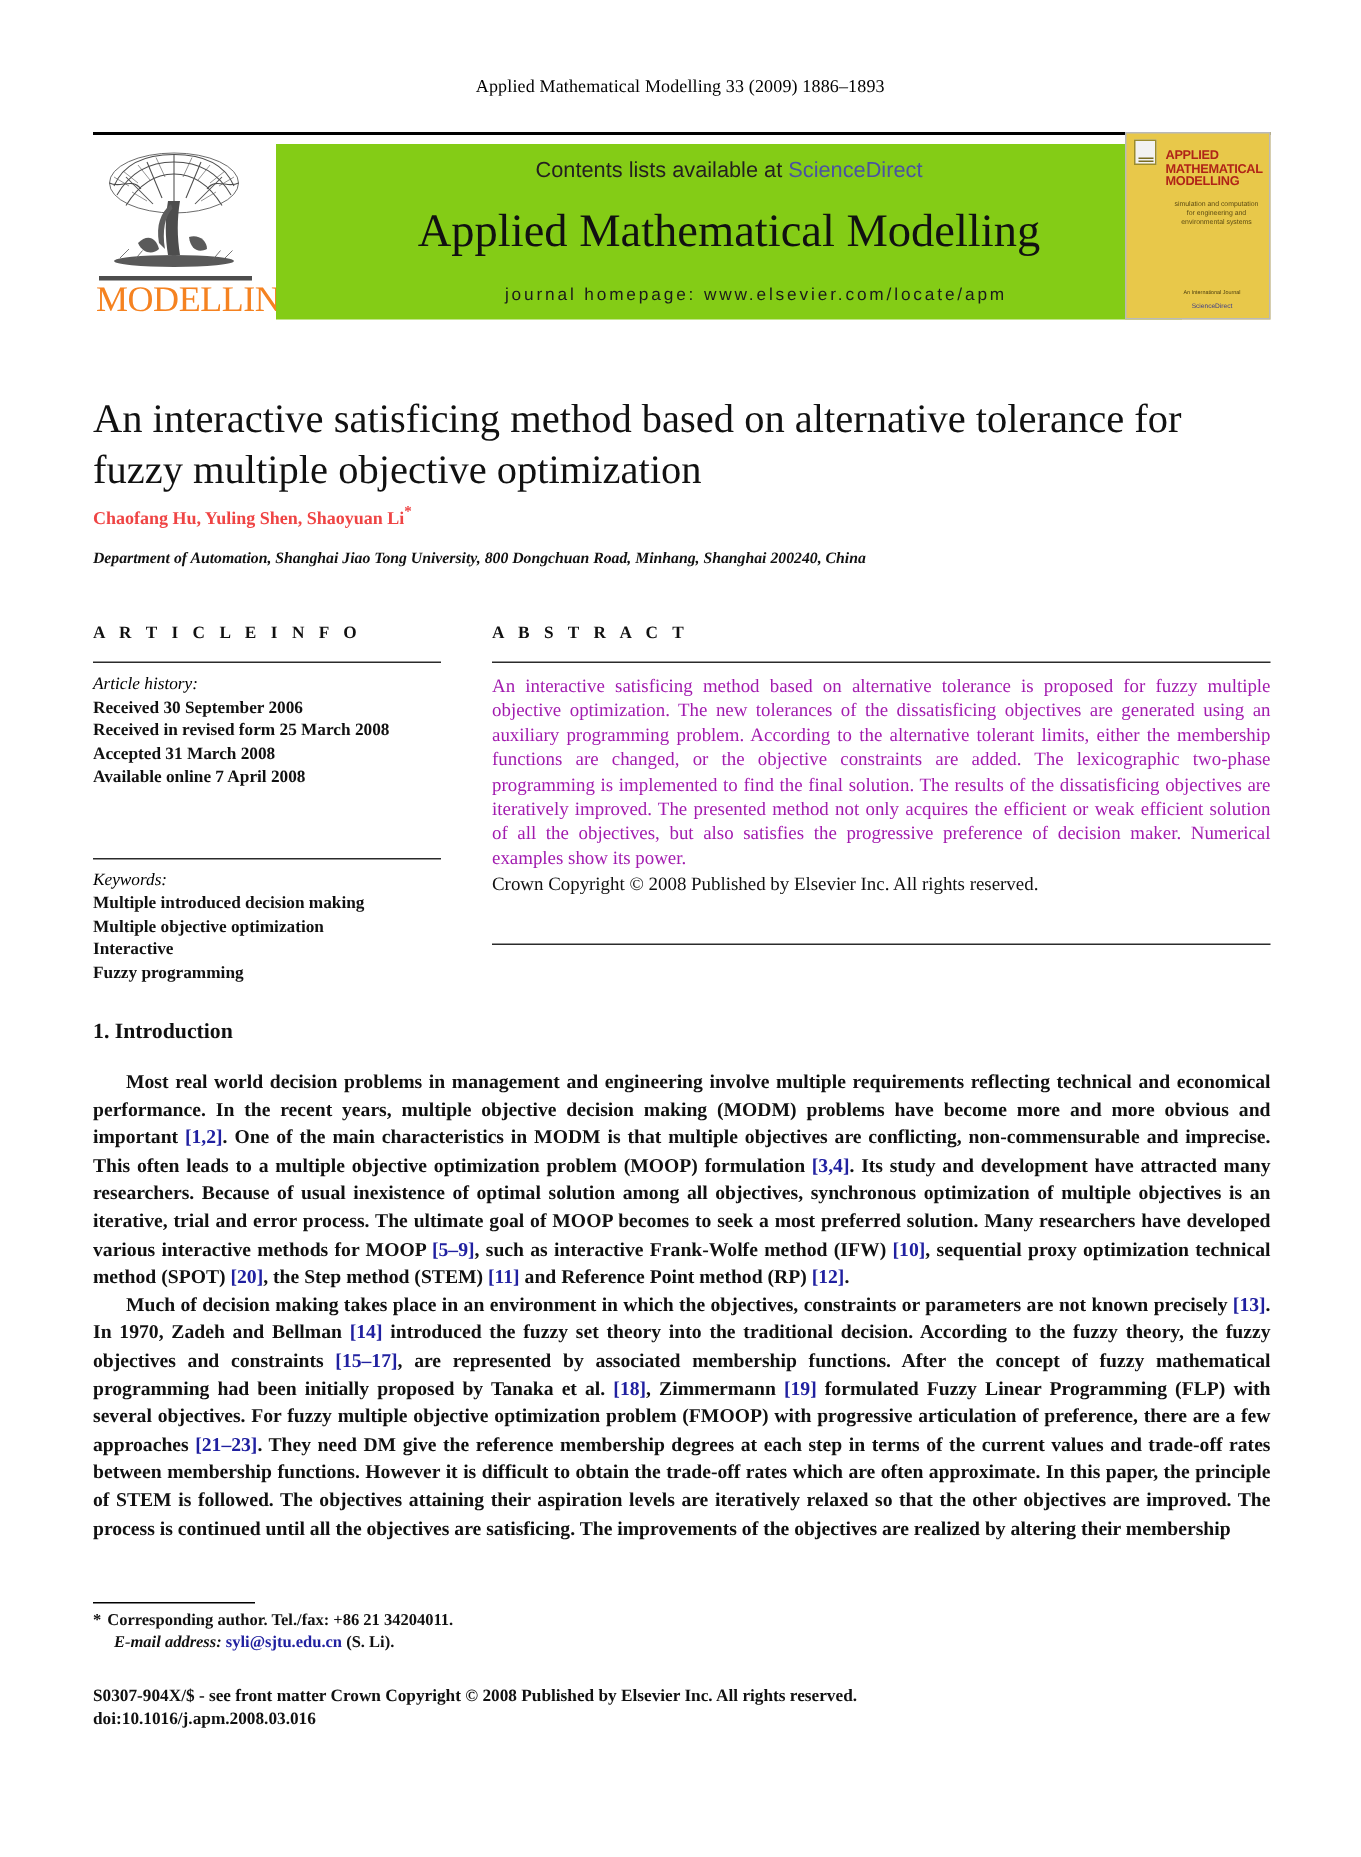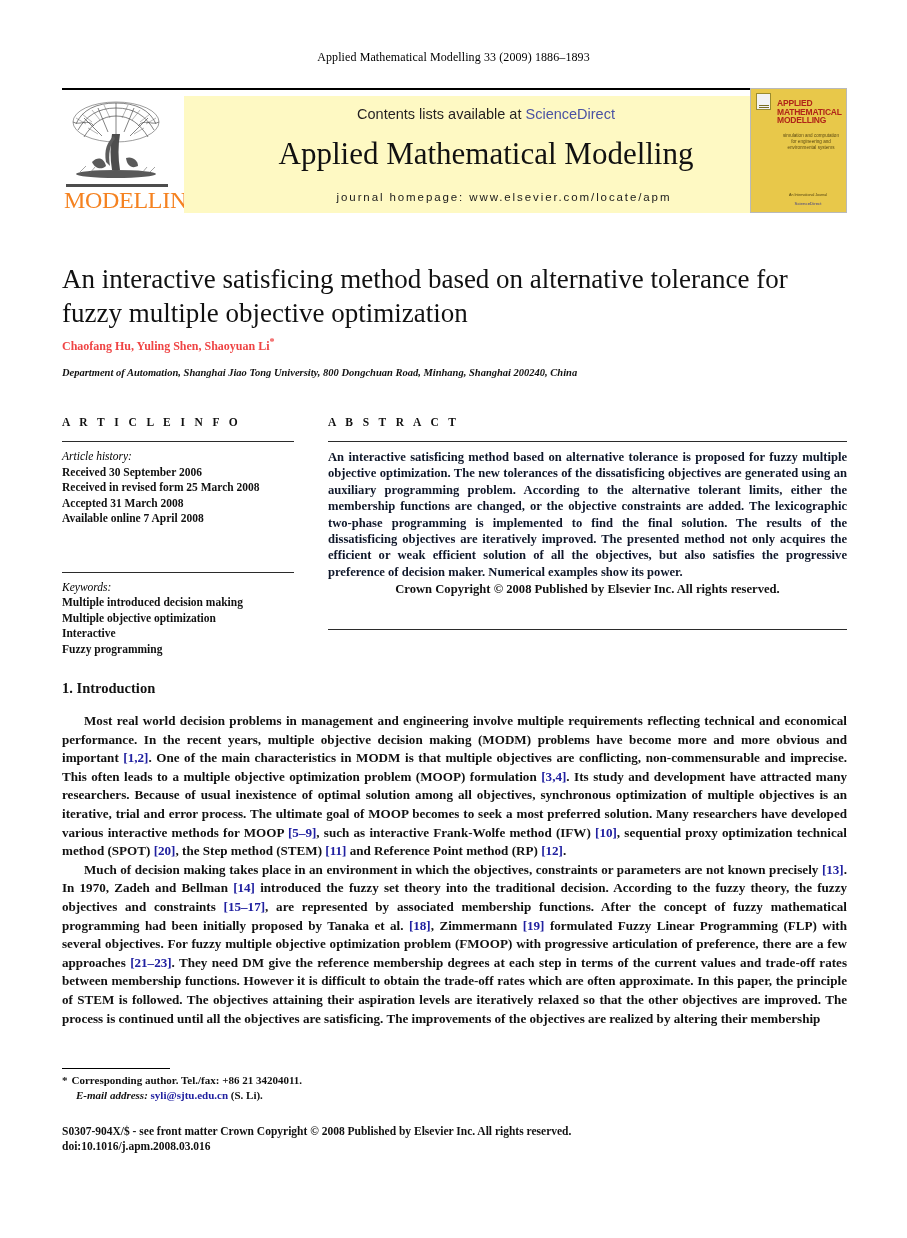--- a/index.html
+++ b/index.html
@@ -69,21 +69,21 @@
     position: absolute;
     left: 4px; top: 88px;
     width: 102px; height: 3px;
     background: #4d4d4d;
   }
   .grayband {
     position: absolute;
     left: 122px; top: 8px;
     width: 604px;
     height: 117px;
-    background: #fef9c3;
+    background: #84cc16;
   }
   .contents-line {
     position: absolute;
     left: 0; top: 10px;
     width: 604px;
     text-align: center;
     font-family: "Liberation Sans", sans-serif;
     font-size: 14.5px;
     color: #231f20;
   }
@@ -239,28 +239,28 @@
     font-size: 11.5px;
     line-height: 15.5px;
     font-weight: bold;
     color: #111;
   }
   .kw-gap { height: 36px; }
   .abstract-body {
     font-size: 12.6px;
     line-height: 16.4px;
     text-align: justify;
-    font-weight: bold;
-    color: #0f172a;
+    font-weight: normal;
+    color: #a21caf;
   }
   .copyright {
     font-size: 12.6px;
     line-height: 16.4px;
-    text-align: center;
-    font-weight: bold;
+    text-align: left;
+    font-weight: normal;
     margin-top: 1px;
     color: #111;
   }
   .abs-bottom-rule {
     position: absolute;
     left: 266px;
     top: 213px;
     width: 519px;
     height: 1px;
     background: #2b2b2b;

